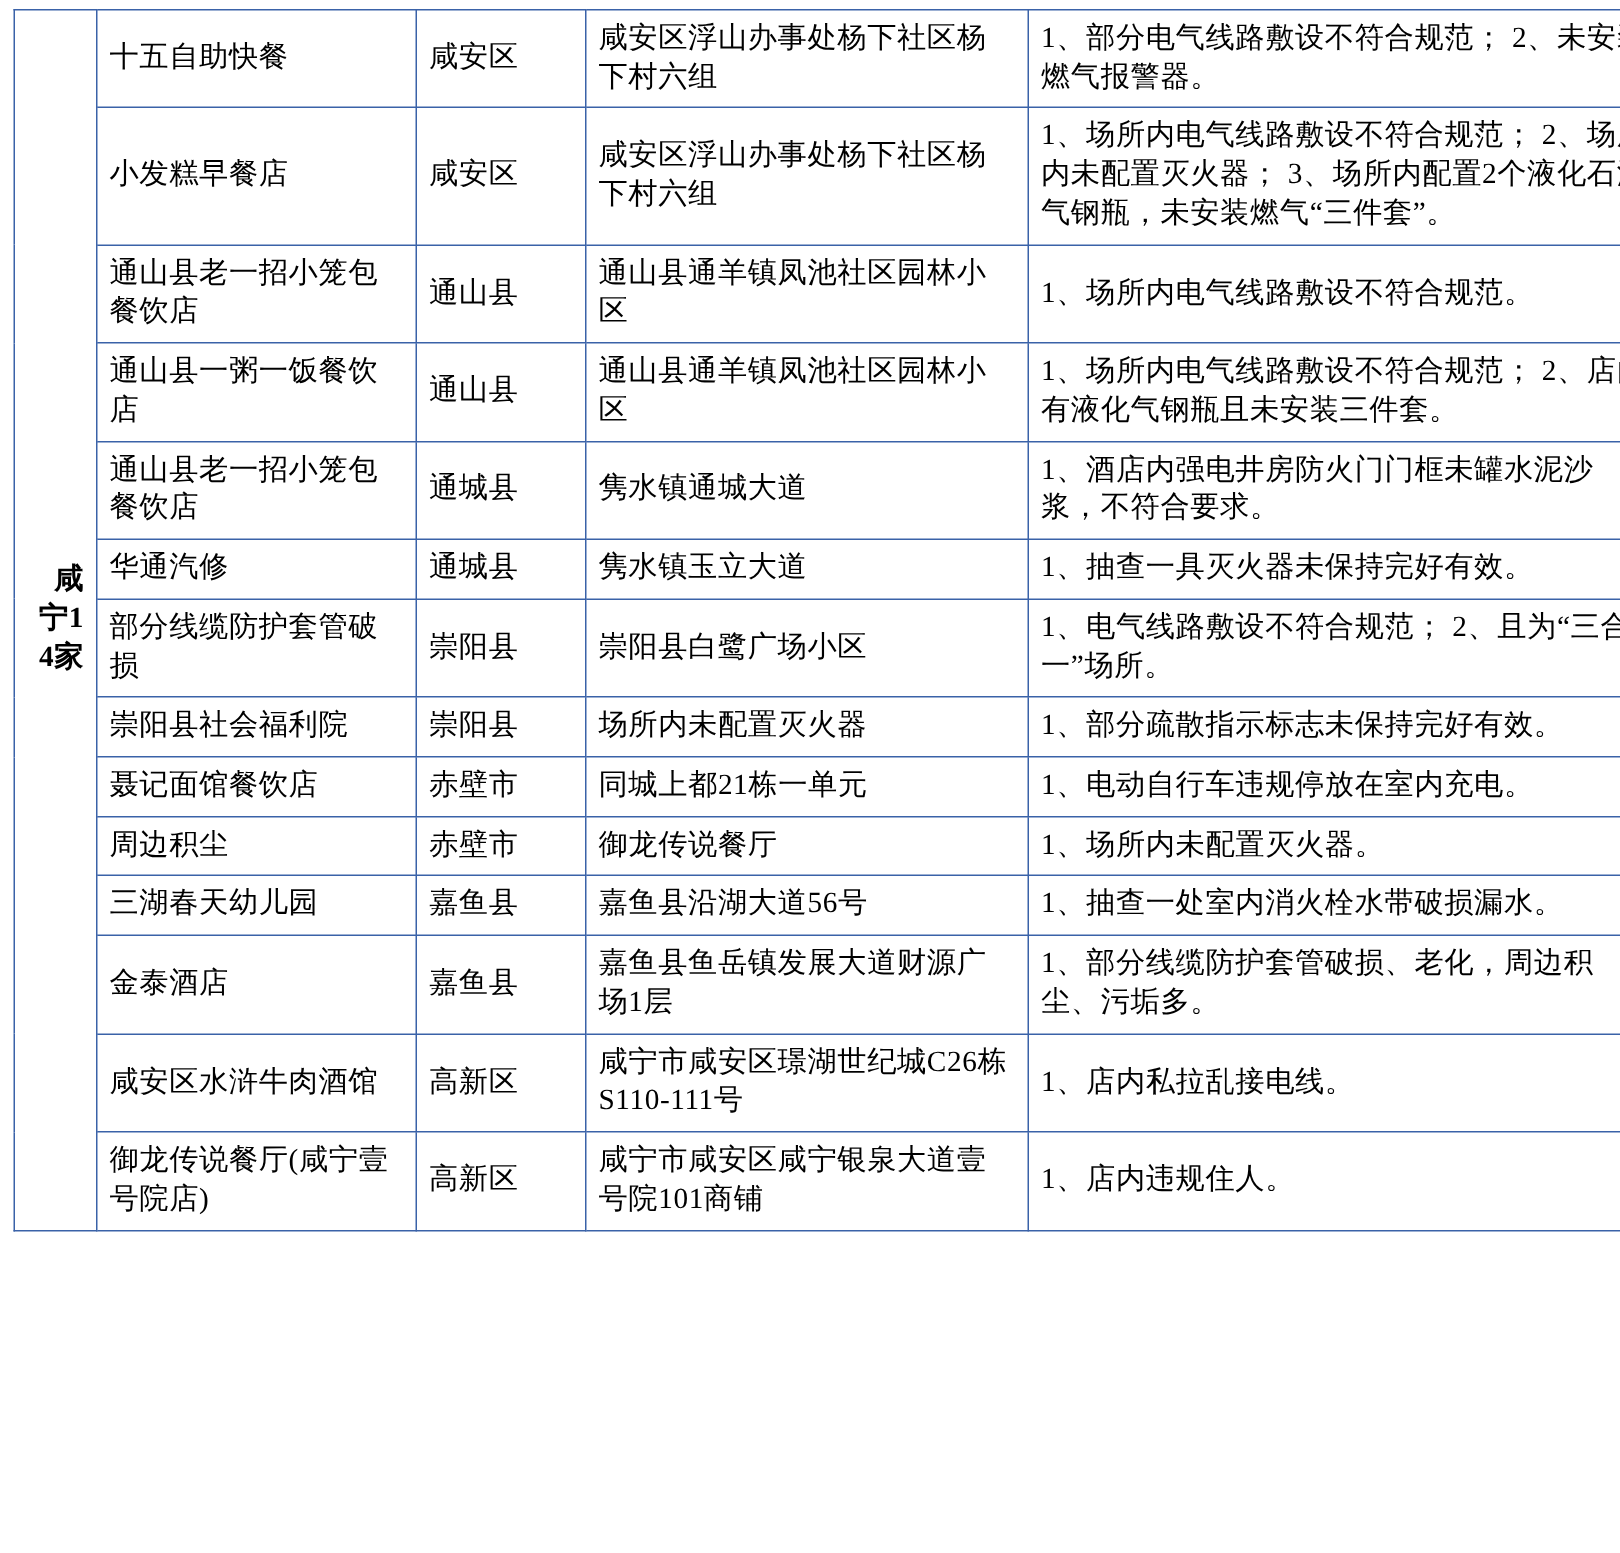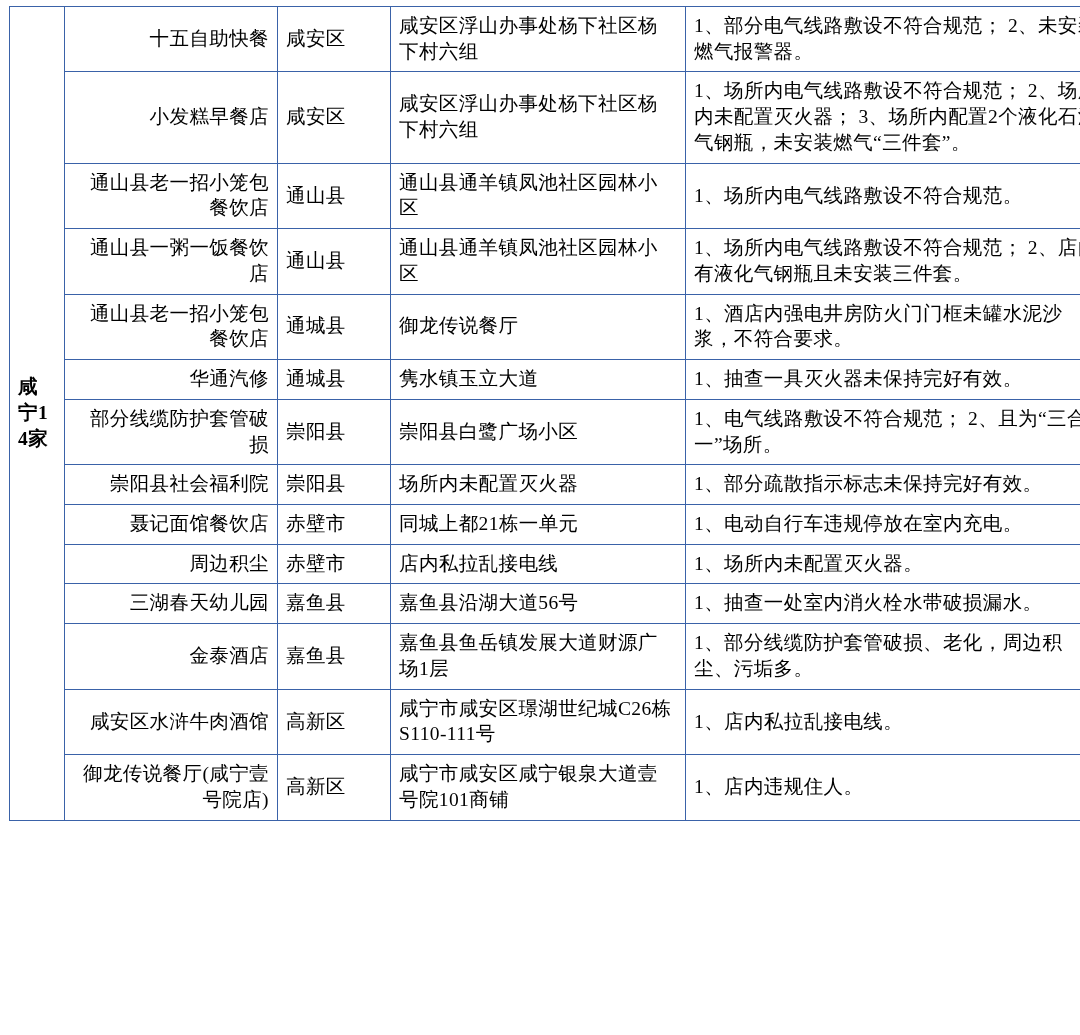--- a/index.html
+++ b/index.html
@@ -40,36 +40,35 @@
     width: 38px;
     text-align: center;
     font-weight: bold;
     font-size: 21px;
     letter-spacing: 0px;
     padding: 0 2px;
     line-height: 1.24;
   }
   td.c-name {
     width: 196px;
-    text-align: right;
   }
   td.c-area {
     width: 96px;
     text-align: left;
   }
   td.c-addr {
     width: 278px;
   }
   td.c-issue {
     width: 404px;
   }
   .group-label {
     display: block;
     width: 100%;
-    text-align: left;
+    text-align: right;
   }
 </style>
 </head>
 <body>
 
 <div class="sheet">
   <table class="insp">
     <tbody>
       <tr>
         <td class="c-group" rowspan="14">
@@ -98,21 +97,21 @@
       <tr>
         <td class="c-name">通山县一粥一饭餐饮店</td>
         <td class="c-area">通山县</td>
         <td class="c-addr">通山县通羊镇凤池社区园林小区</td>
         <td class="c-issue">1、场所内电气线路敷设不符合规范；
 2、店内有液化气钢瓶且未安装三件套。</td>
       </tr>
       <tr>
         <td class="c-name">通山县老一招小笼包餐饮店</td>
         <td class="c-area">通城县</td>
-        <td class="c-addr">御龙传说餐厅</td>
+        <td class="c-addr">隽水镇通城大道</td>
         <td class="c-issue">1、酒店内强电井房防火门门框未罐水泥沙浆，不符合要求。</td>
       </tr>
       <tr>
         <td class="c-name">华通汽修</td>
         <td class="c-area">通城县</td>
         <td class="c-addr">隽水镇玉立大道</td>
         <td class="c-issue">1、抽查一具灭火器未保持完好有效。</td>
       </tr>
       <tr>
         <td class="c-name">部分线缆防护套管破损</td>
@@ -129,21 +128,21 @@
       </tr>
       <tr>
         <td class="c-name">聂记面馆餐饮店</td>
         <td class="c-area">赤壁市</td>
         <td class="c-addr">同城上都21栋一单元</td>
         <td class="c-issue">1、电动自行车违规停放在室内充电。</td>
       </tr>
       <tr>
         <td class="c-name">周边积尘</td>
         <td class="c-area">赤壁市</td>
-        <td class="c-addr">店内私拉乱接电线</td>
+        <td class="c-addr">御龙传说餐厅</td>
         <td class="c-issue">1、场所内未配置灭火器。</td>
       </tr>
       <tr>
         <td class="c-name">三湖春天幼儿园</td>
         <td class="c-area">嘉鱼县</td>
         <td class="c-addr">嘉鱼县沿湖大道56号</td>
         <td class="c-issue">1、抽查一处室内消火栓水带破损漏水。</td>
       </tr>
       <tr>
         <td class="c-name">金泰酒店</td>

